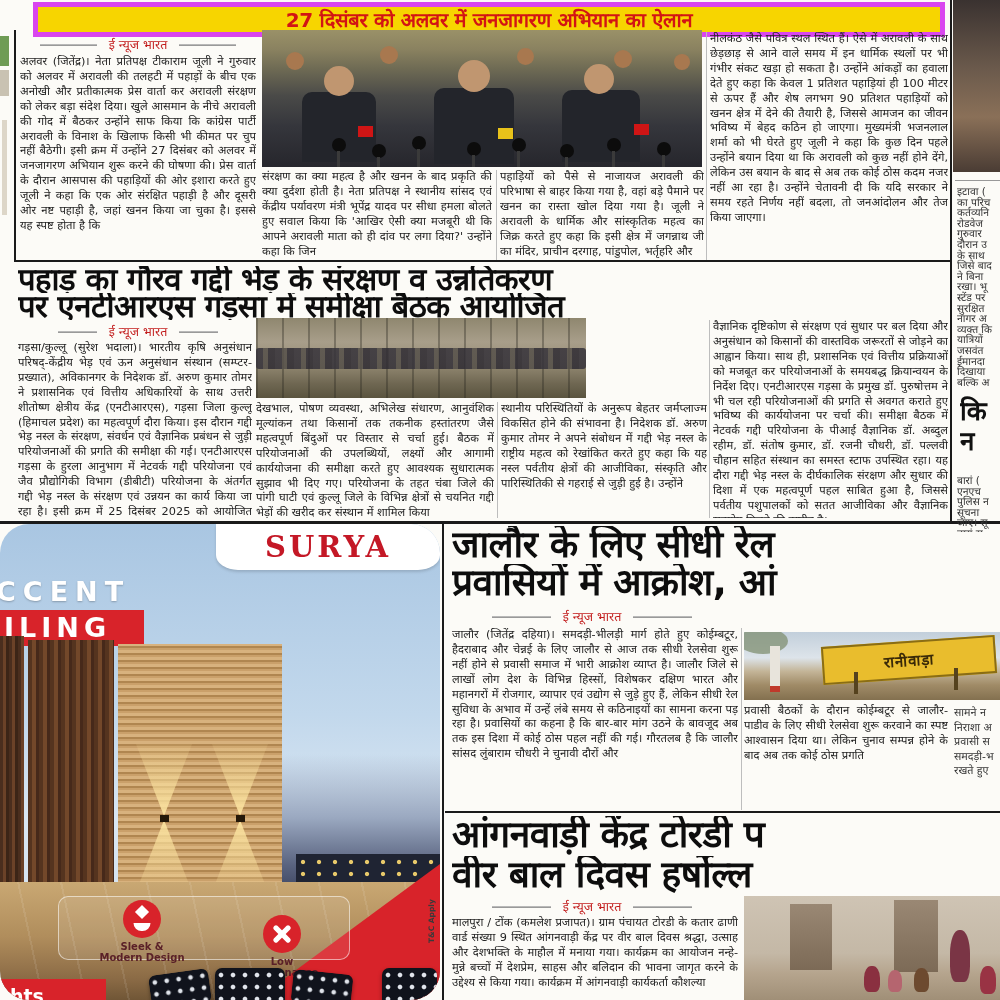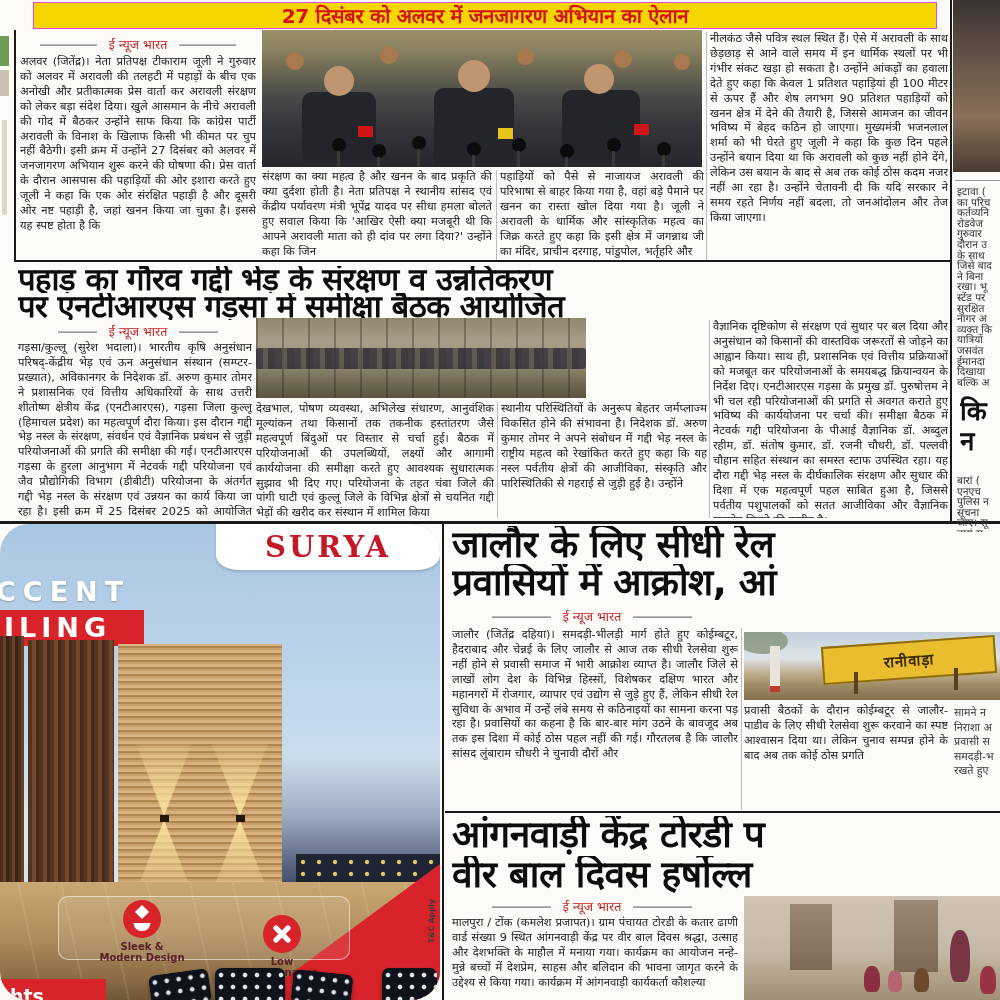--- a/index.html
+++ b/index.html
@@ -89,21 +89,21 @@
      background-image:radial-gradient(circle at 6px 7px,#dfe3ea 1.8px,transparent 2.8px);background-size:12px 12px;
      box-shadow:0 2px 4px rgba(0,0,0,.4);}
   .hts{position:absolute;left:0;top:455px;width:96px;height:30px;background:#d8232a;color:#fff;
      font-weight:bold;font-size:19px;padding:6px 0 0 10px;}
 </style>
 </head>
 <body>
 
 <div id="page">
 
-  <div class="abs" style="left:33px;top:2px;width:902px;height:25px;background:#f7d500;border:1px solid #d946ef;
+  <div class="abs" style="left:33px;top:2px;width:902px;height:25px;background:#f7d500;border:5px solid #d946ef;
               display:flex;align-items:center;justify-content:center;">
     <span style="color:#d21414;font-weight:bold;font-size:20px;letter-spacing:-0.3px;white-space:nowrap;">27 दिसंबर को अलवर में जनजागरण अभियान का ऐलान</span>
   </div>
 
   <div class="abs" style="left:0;top:36px;width:9px;height:30px;background:#6f9c55;"></div>
   <div class="abs" style="left:0;top:70px;width:9px;height:26px;background:#c9c2b2;"></div>
   <div class="abs" style="left:2px;top:120px;width:5px;height:95px;background:#ddd6c8;"></div>
 
   <div class="abs frame" style="left:14px;top:30px;width:2px;height:231px;"></div>
   <div class="abs frame" style="left:950px;top:0;width:2px;height:521px;"></div>

